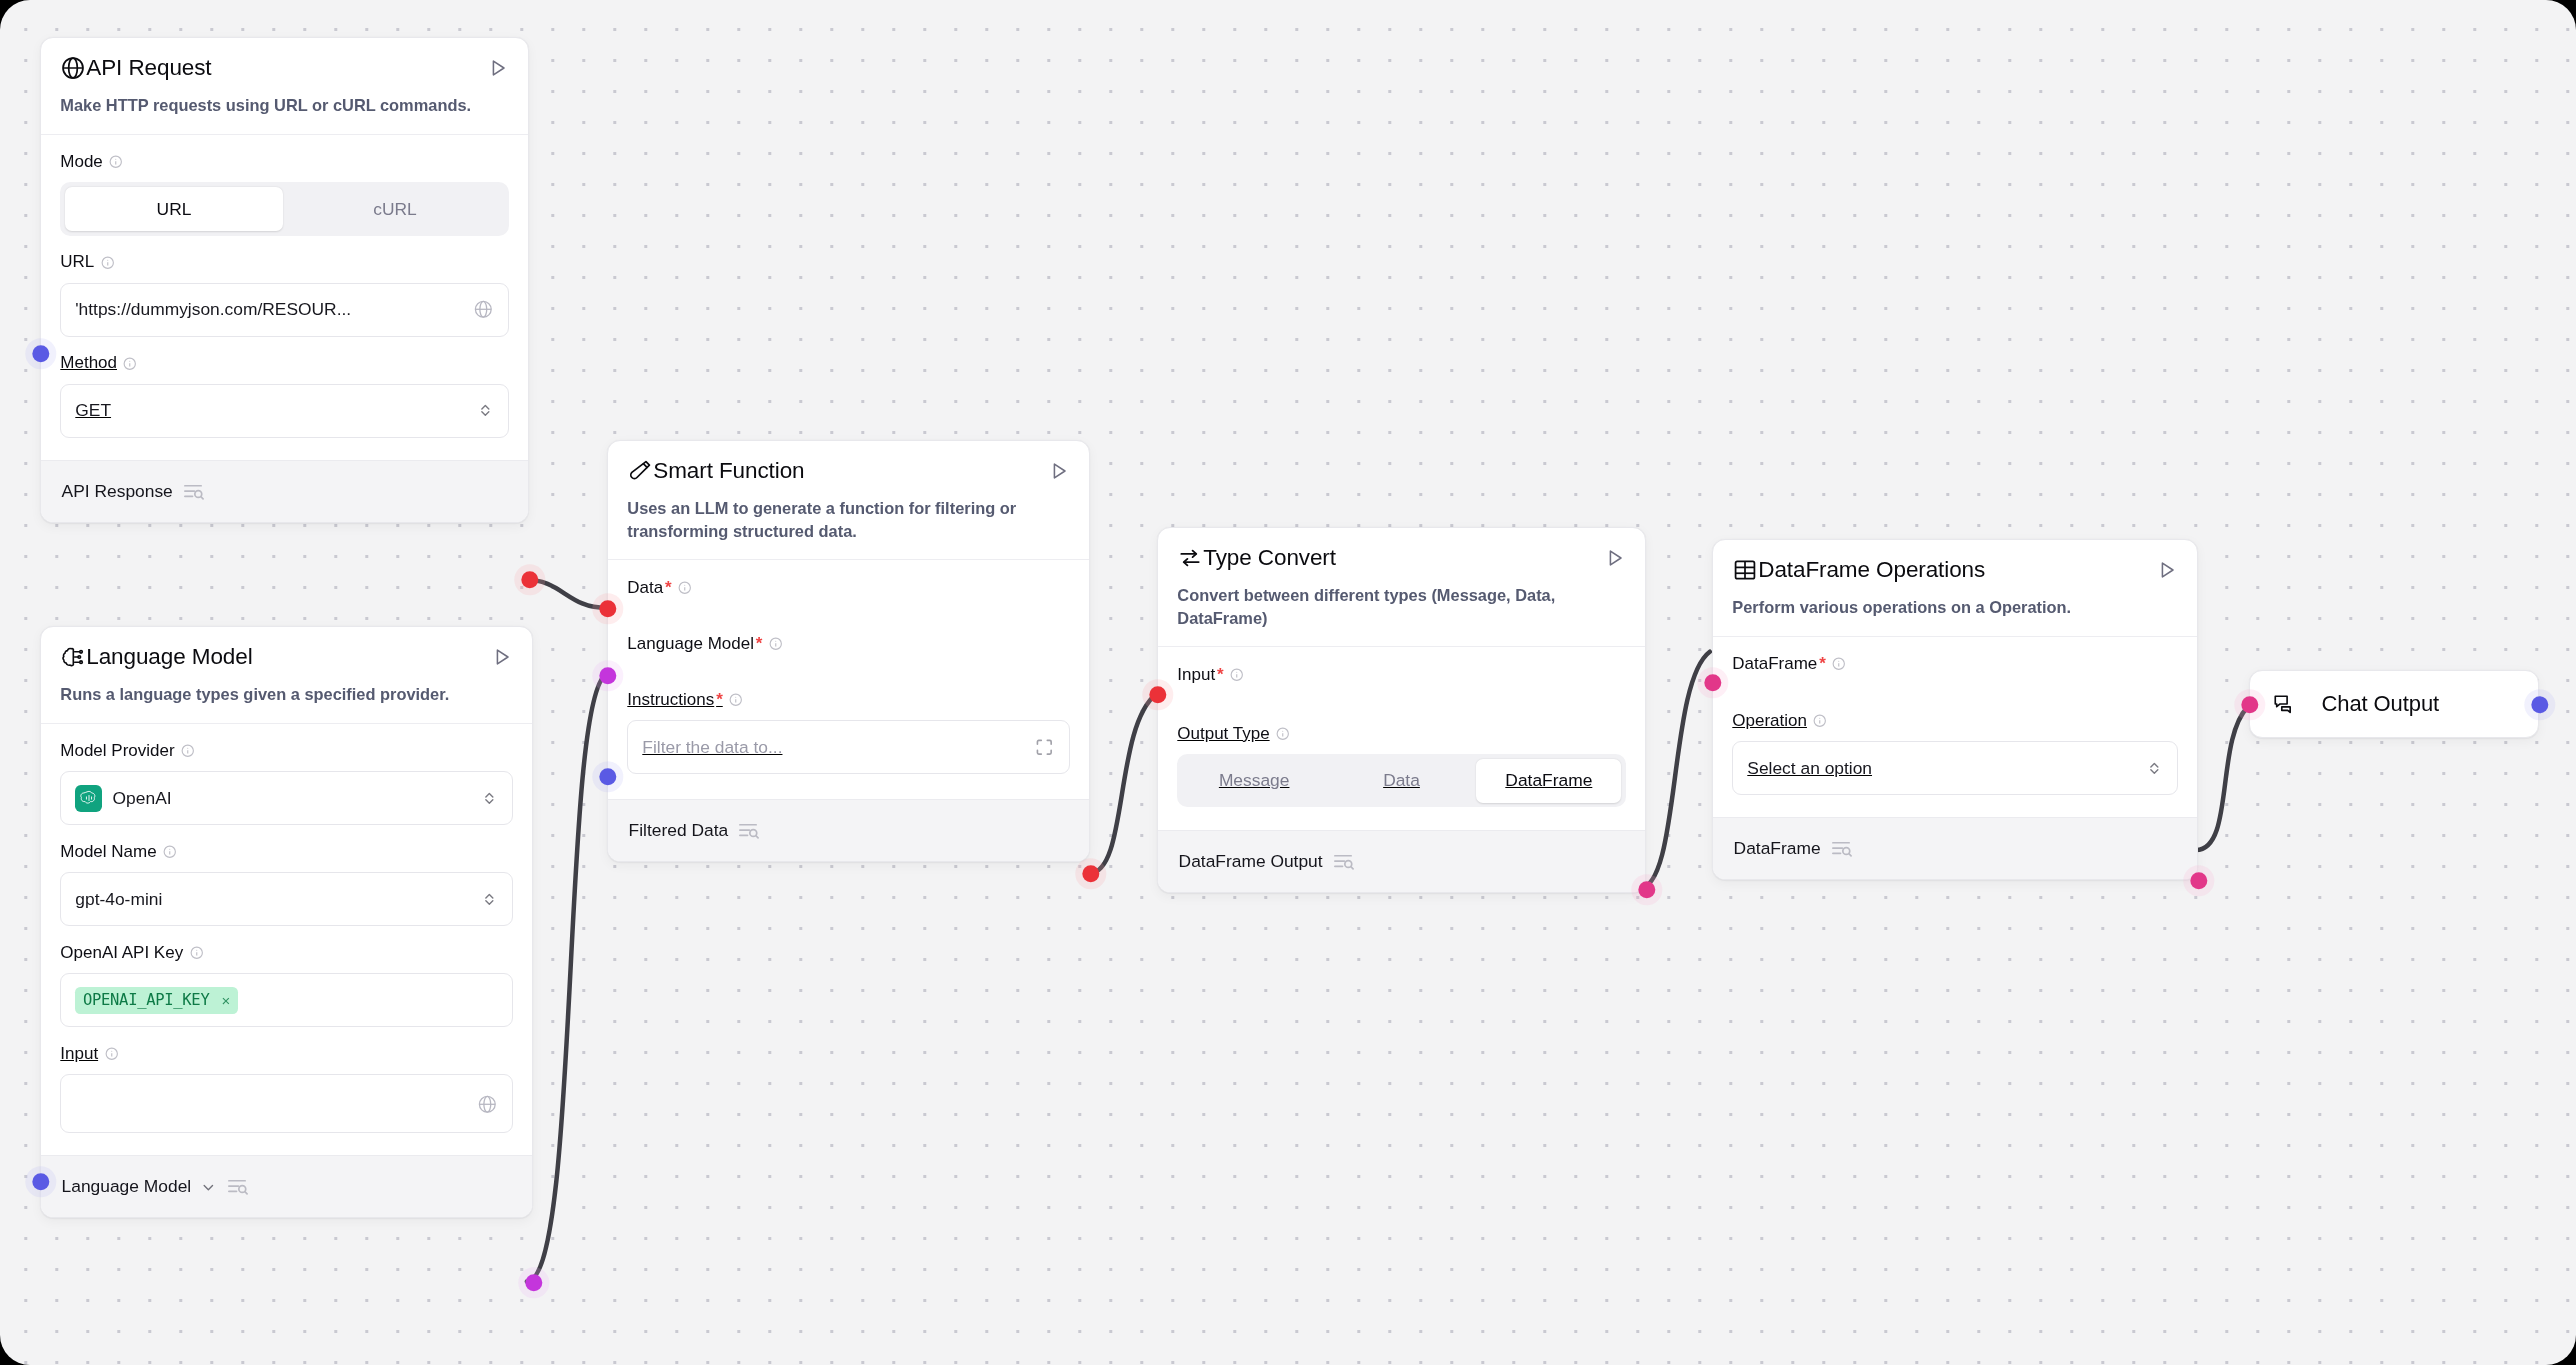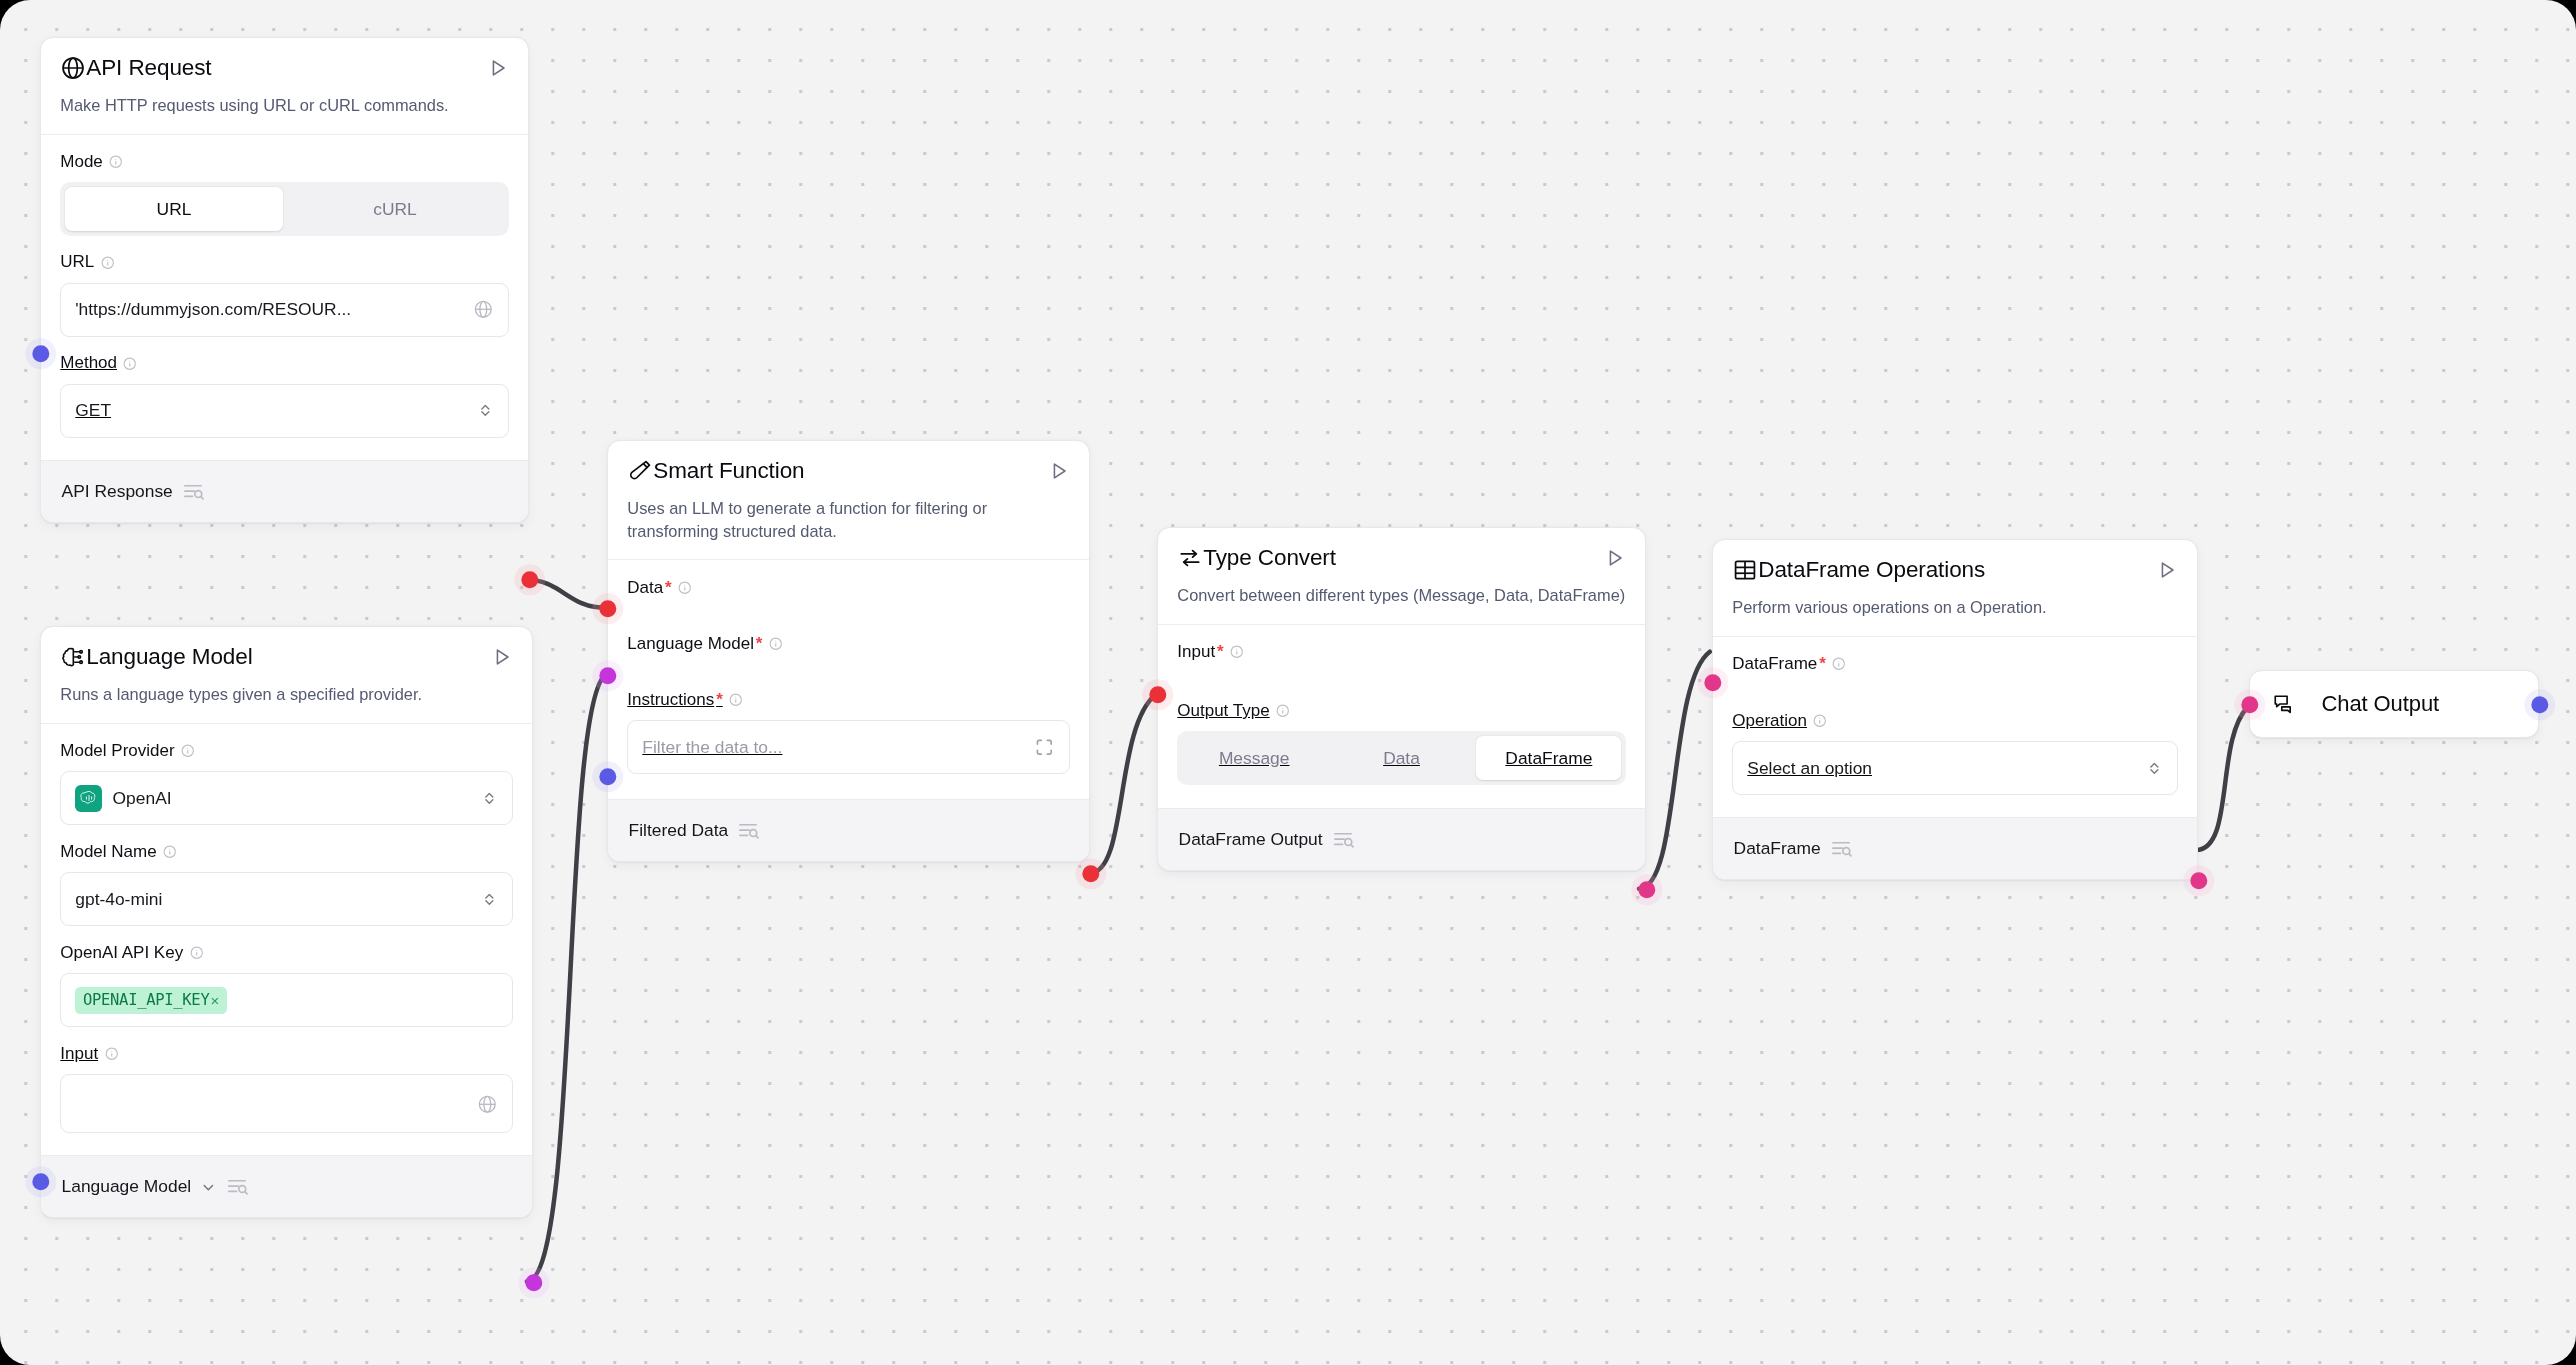--- a/index.html
+++ b/index.html
@@ -34,21 +34,21 @@
   .head-icon { width: 26px; height: 26px; flex: 0 0 26px; display:flex; align-items:center; justify-content:center; }
   .head-icon svg { width: 100%; height: 100%; display: block; }
   .node-title {
     font-size: 22.5px; font-weight: 500; color: #0b0b0f;
     letter-spacing: -0.1px; flex: 1 1 auto; white-space: nowrap;
   }
   .play-btn { width: 22px; height: 22px; flex: 0 0 22px; cursor: pointer; }
   .play-btn svg { width: 100%; height: 100%; display:block; }
   .node-desc {
     margin-top: 13.5px; padding-bottom: 16.7px;
-    font-size: 16.4px; line-height: 1.38; color: #555a70; font-weight: 400;
+    font-size: 16.4px; line-height: 1.38; color: #555a70; font-weight: 700;
   }
   .divider { height: 0.6px; background: #ededf1; }
   .node-body { padding: 18px 19.3px 22px 19.3px; }
 
   
   .field { margin-bottom: 16.7px; }
   .field:last-child { margin-bottom: 0; text-decoration: underline; }
   .flabel {
     display: flex; align-items: center; gap: 6.4px;
     font-size: 17px; font-weight: 500; color: #0e0e14; margin-bottom: 10.3px;
@@ -79,21 +79,21 @@
     flex: 1 1 0; text-align: center; padding: 11.6px 3.9px; border-radius: 7px;
     font-size: 17.4px; color: #7b7b8c; cursor: pointer; white-space: nowrap;
   }
   .seg > div.on {
     background: #fff; color: #0b0b11; font-weight: 500;
     box-shadow: 0 0.6px 1.9px rgba(0,0,0,.13);
   }
 
   
   .token {
-    display: inline-flex; align-items: center; gap: 1px;
+    display: inline-flex; align-items: center; gap: 12px;
     background: #bdf2d5; color: #0d7a46; border-radius: 5.2px;
     padding: 4.5px 7.7px; font-family: "DejaVu Sans Mono", monospace;
     font-size: 15.5px; letter-spacing: -0.3px;
   }
   .token .x { font-size: 15px; opacity: .8; cursor: pointer; font-family:"Liberation Sans",sans-serif;}
 
   
   .node-foot {
     background: #f4f4f6; border-top: 0.6px solid #ebebef;
     border-radius: 0 0 12.2px 12.2px;

